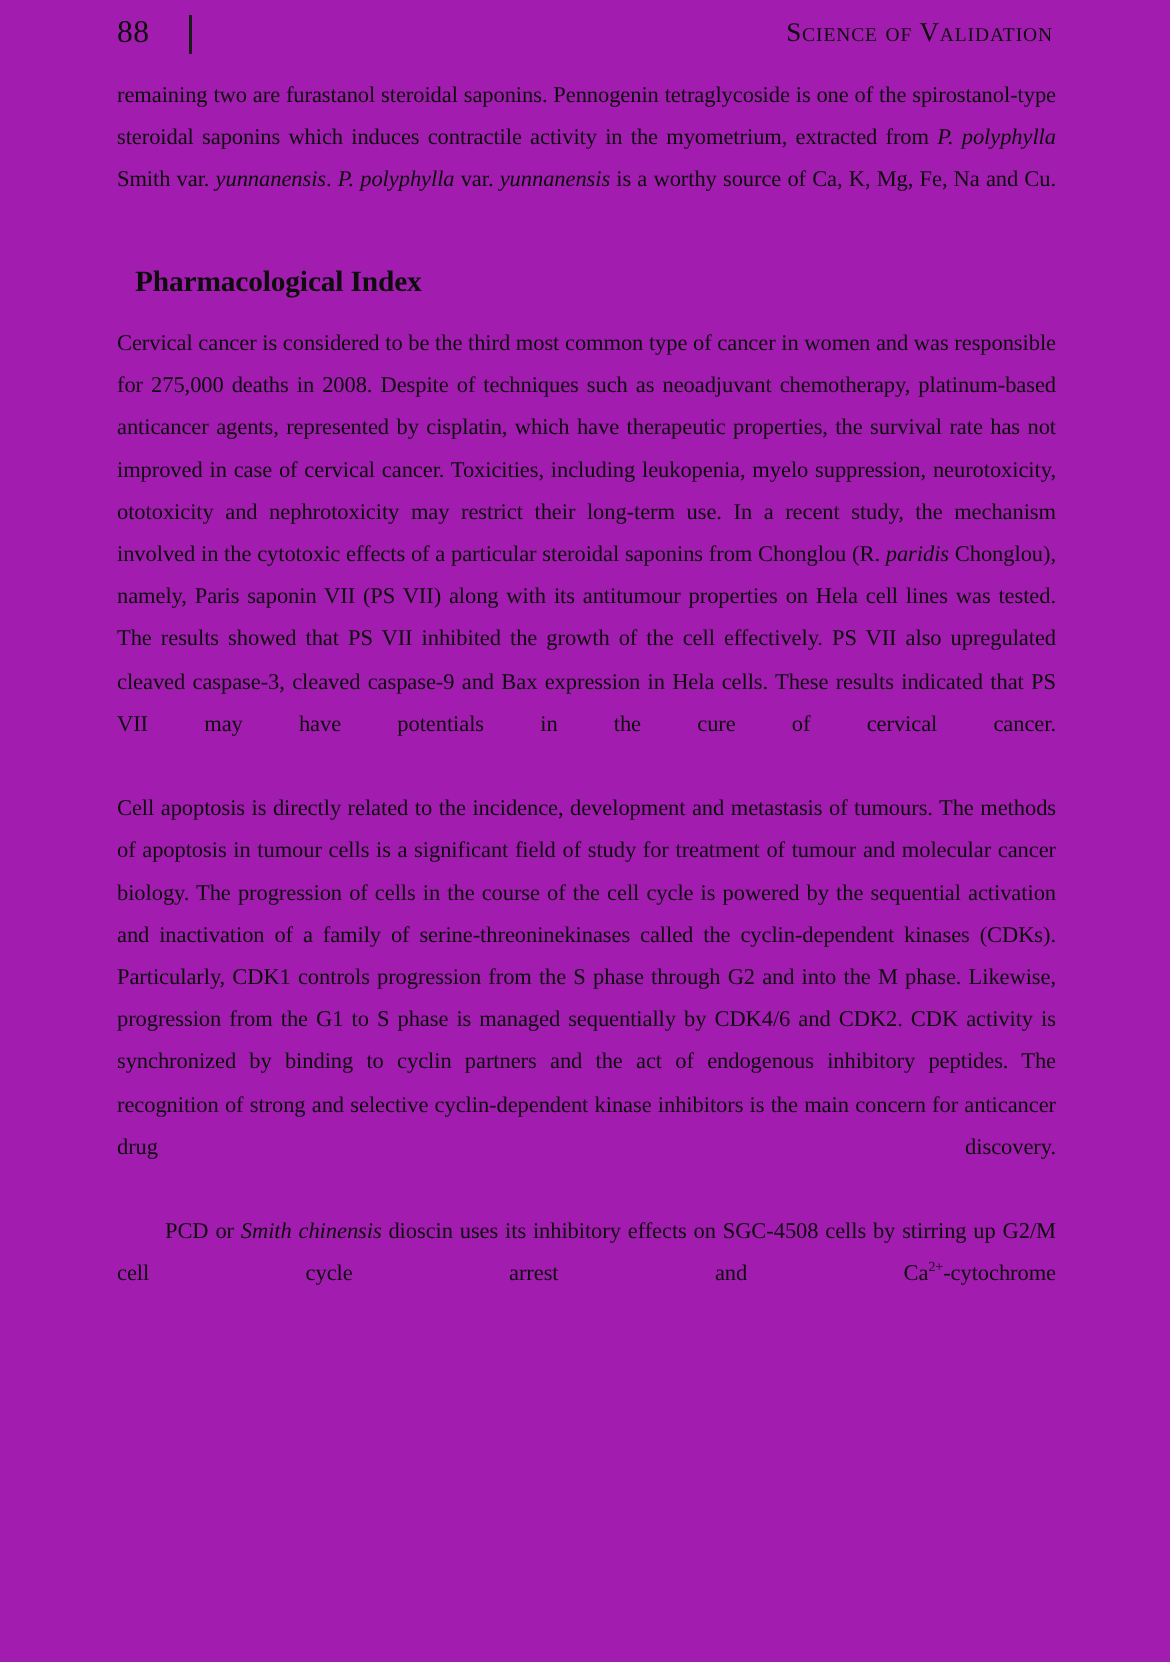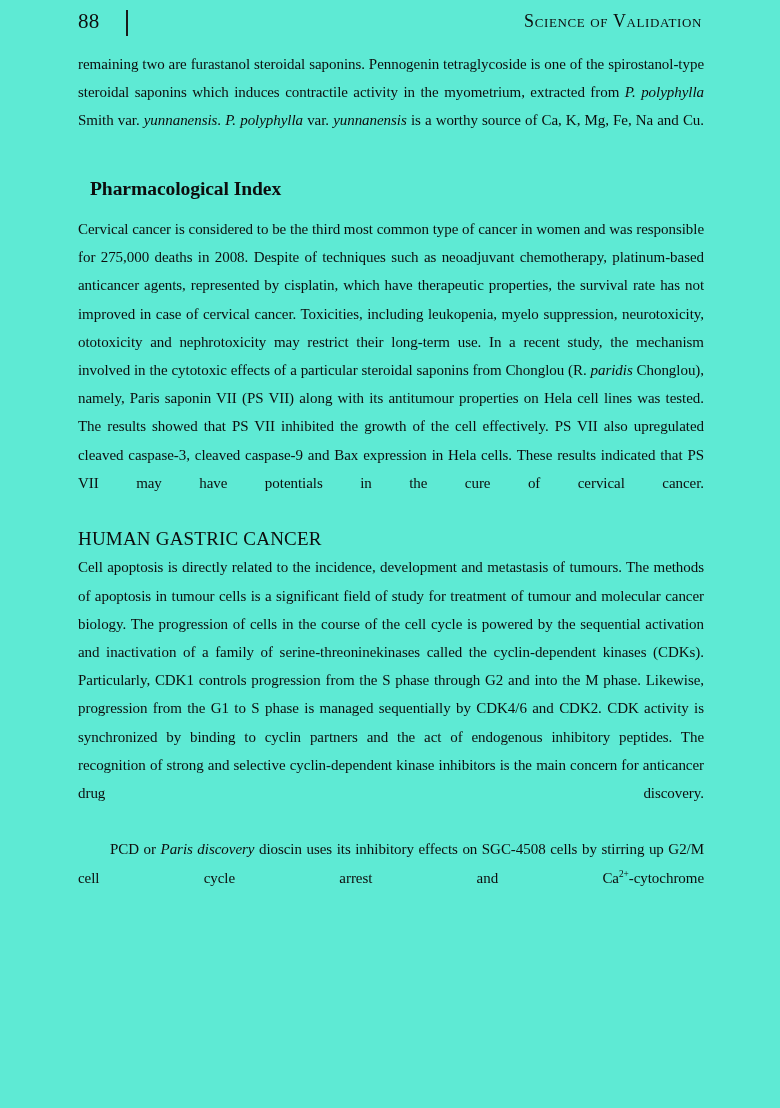--- a/index.html
+++ b/index.html
@@ -4,21 +4,21 @@
 <style>
   html, body {
     margin: 0;
     padding: 0;
     background: #ffffff;
   }
   .page {
     position: relative;
     width: 780px;
     height: 1108px;
-    background: #5eead4;
+    background: #a21caf;
     overflow: hidden;
     font-family: "Liberation Serif", "DejaVu Serif", serif;
     color: #0d0d0d;
   }
 
   
   .running-head {
     position: absolute;
     left: 78px;
     top: 8px;
@@ -120,20 +120,19 @@
 
   <div class="column">
 
     <p class="body"><span>remaining two are furastanol steroidal saponins. Pennogenin tetraglycoside is one of the spirostanol-type steroidal saponins which induces contractile activity in the myometrium, extracted from </span><i>P. polyphylla</i><span> Smith var. </span><i>yunnanensis</i><span>. </span><i>P. polyphylla</i><span> var. </span><i>yunnanensis</i><span> is a worthy source of Ca, K, Mg, Fe, Na and Cu.</span></p>
 
     <h2 class="section-head gap-head">Pharmacological Index</h2>
 
 
     <p class="body"><span>Cervical cancer is considered to be the third most common type of cancer in women and was responsible for 275,000 deaths in 2008. Despite of techniques such as neoadjuvant chemotherapy, platinum-based anticancer agents, represented by cisplatin, which have therapeutic properties, the survival rate has not improved in case of cervical cancer. Toxicities, including leukopenia, myelo suppression, neurotoxicity, ototoxicity and nephrotoxicity may restrict their long-term use. In a recent study, the mechanism involved in the cytotoxic effects of a particular steroidal saponins from Chonglou (R. </span><i>paridis</i><span> Chonglou), namely, Paris saponin VII (PS VII) along with its antitumour properties on Hela cell lines was tested. The results showed that PS VII inhibited the growth of the cell effectively. PS VII also upregulated cleaved caspase-3, cleaved caspase-9 and Bax expression in Hela cells. These results indicated that PS VII may have potentials in the cure of cervical cancer.</span></p>
 
-    <h3 class="sub-head gap-before">HUMAN GASTRIC CANCER</h3>
 
     <p class="body">Cell apoptosis is directly related to the incidence, development and metastasis of tumours. The methods of apoptosis in tumour cells is a significant field of study for treatment of tumour and molecular cancer biology. The progression of cells in the course of the cell cycle is powered by the sequential activation and inactivation of a family of serine-threoninekinases called the cyclin-dependent kinases (CDKs). Particularly, CDK1 controls progression from the S phase through G2 and into the M phase. Likewise, progression from the G1 to S phase is managed sequentially by CDK4/6 and CDK2. CDK activity is synchronized by binding to cyclin partners and the act of endogenous inhibitory peptides. The recognition of strong and selective cyclin-dependent kinase inhibitors is the main concern for anticancer drug discovery.</p>
 
-    <p class="body indent gap-sub"><span>PCD or </span><i>Paris discovery</i><span> dioscin uses its inhibitory effects on SGC-4508 cells by stirring up G2/M cell cycle arrest and Ca</span><sup>2+</sup><span>-cytochrome</span></p>
+    <p class="body indent gap-sub"><span>PCD or </span><i>Smith chinensis</i><span> dioscin uses its inhibitory effects on SGC-4508 cells by stirring up G2/M cell cycle arrest and Ca</span><sup>2+</sup><span>-cytochrome</span></p>
 
   </div>
 </div>
 
 </body></html>

